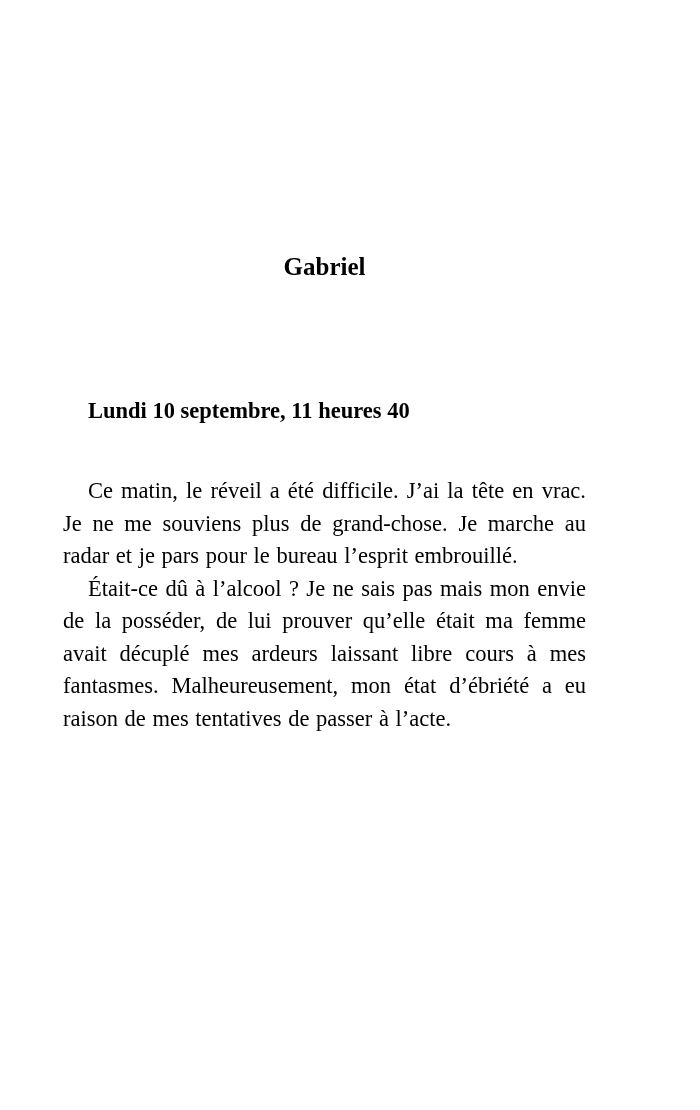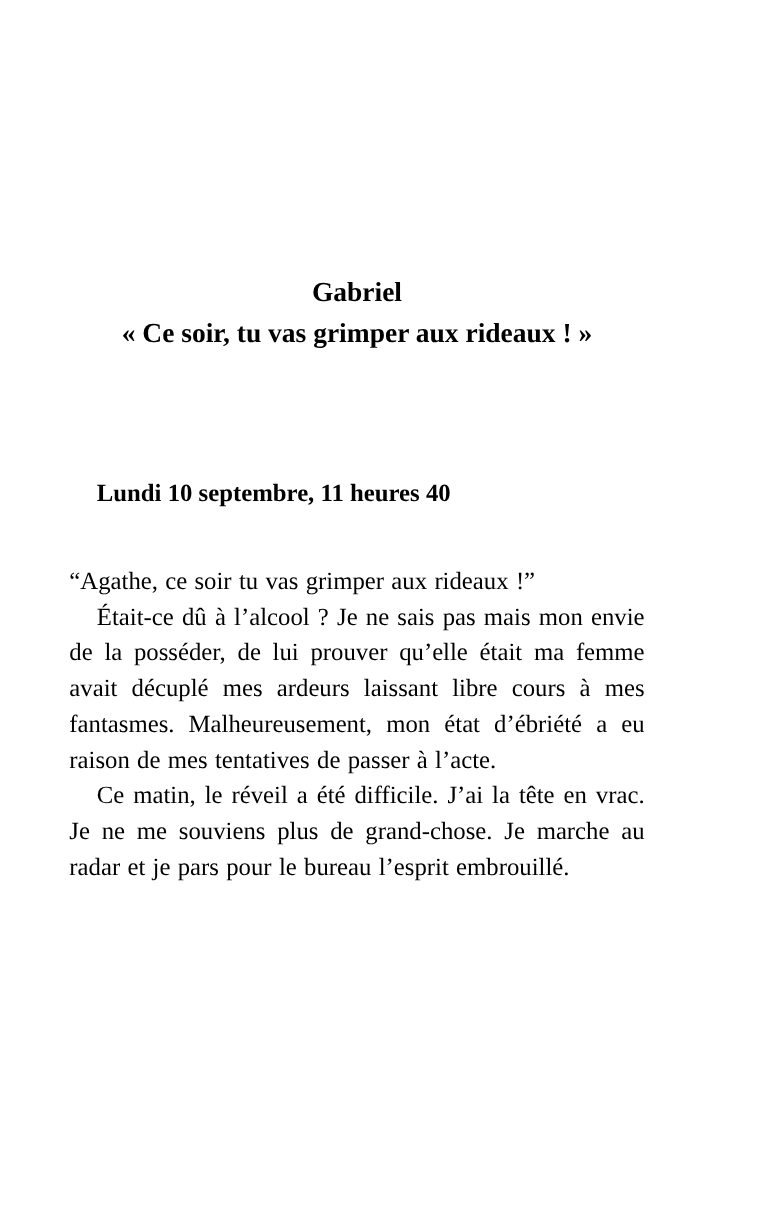--- a/index.html
+++ b/index.html
@@ -49,24 +49,22 @@
     text-indent: 0;
   }
 </style>
 </head>
 <body>
 
 <div class="page">
 
   <div class="title-block">
     <span class="title">Gabriel</span>
-    <span class="subtitle">« Ce soir, tu vas grimper aux rideaux ! »</span>
   </div>
 
   <h2 class="section-heading">Lundi 10 septembre, 11 heures 40</h2>
 
   <div class="body-text">
-    <p class="no-indent">“Agathe, ce soir tu vas grimper aux rideaux !”</p>
+    <p>Ce matin, le réveil a été difficile. J’ai la tête en vrac. Je ne me souviens plus de grand-chose. Je marche au radar et je pars pour le bureau l’esprit embrouillé.</p>
     <p>Était-ce dû à l’alcool ? Je ne sais pas mais mon envie de la posséder, de lui prouver qu’elle était ma femme avait décuplé mes ardeurs laissant libre cours à mes fantasmes. Malheureusement, mon état d’ébriété a eu raison de mes tentatives de passer à l’acte.</p>
-    <p>Ce matin, le réveil a été difficile. J’ai la tête en vrac. Je ne me souviens plus de grand-chose. Je marche au radar et je pars pour le bureau l’esprit embrouillé.</p>
   </div>
 
 </div>
 
 </body></html>

